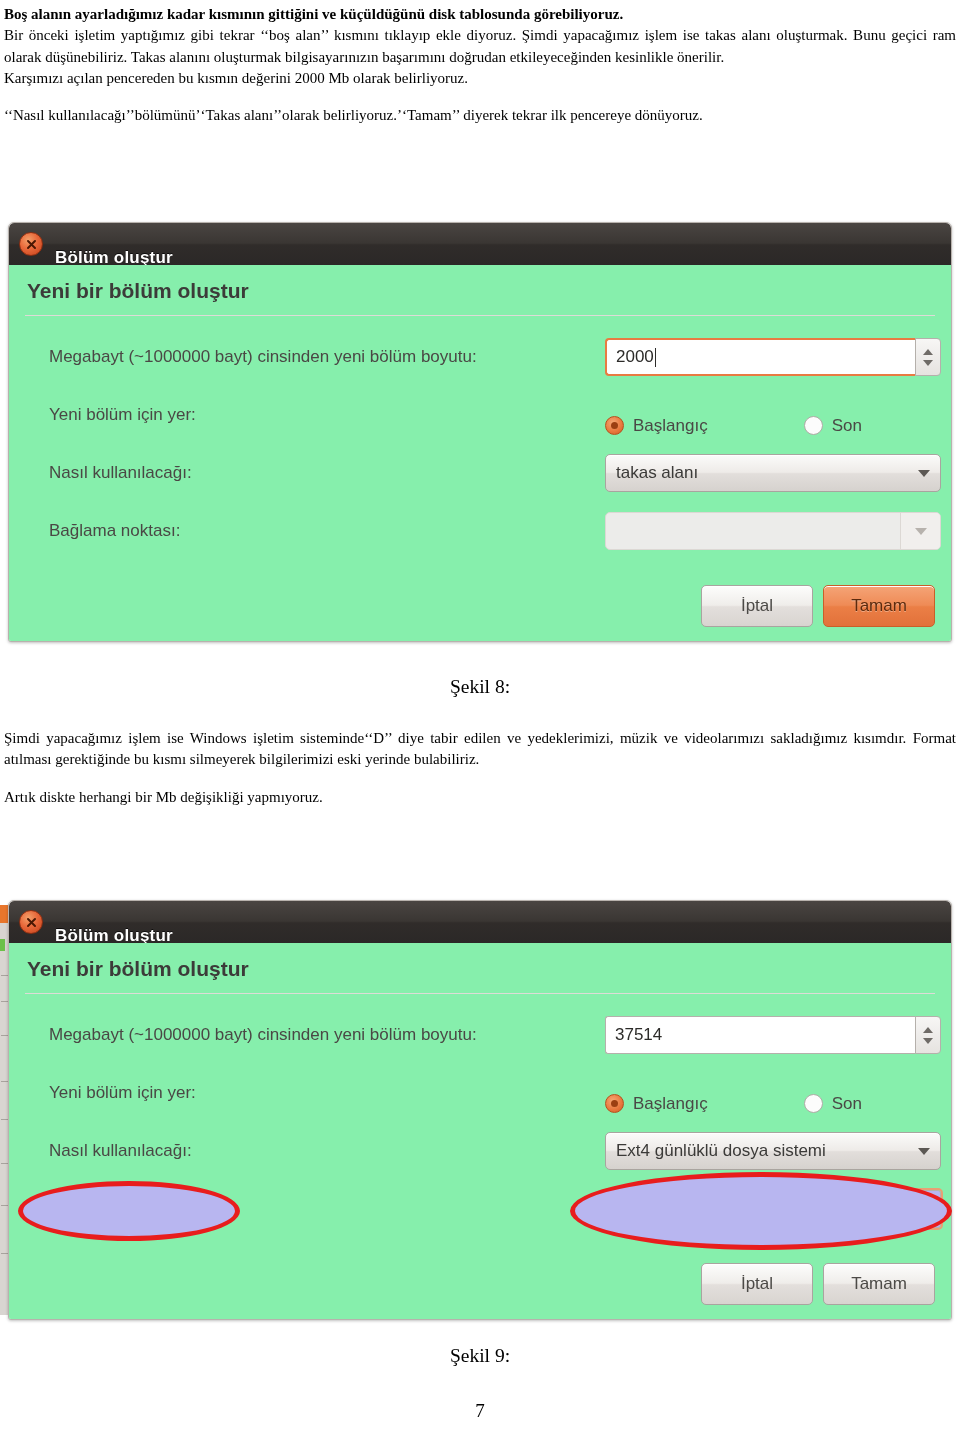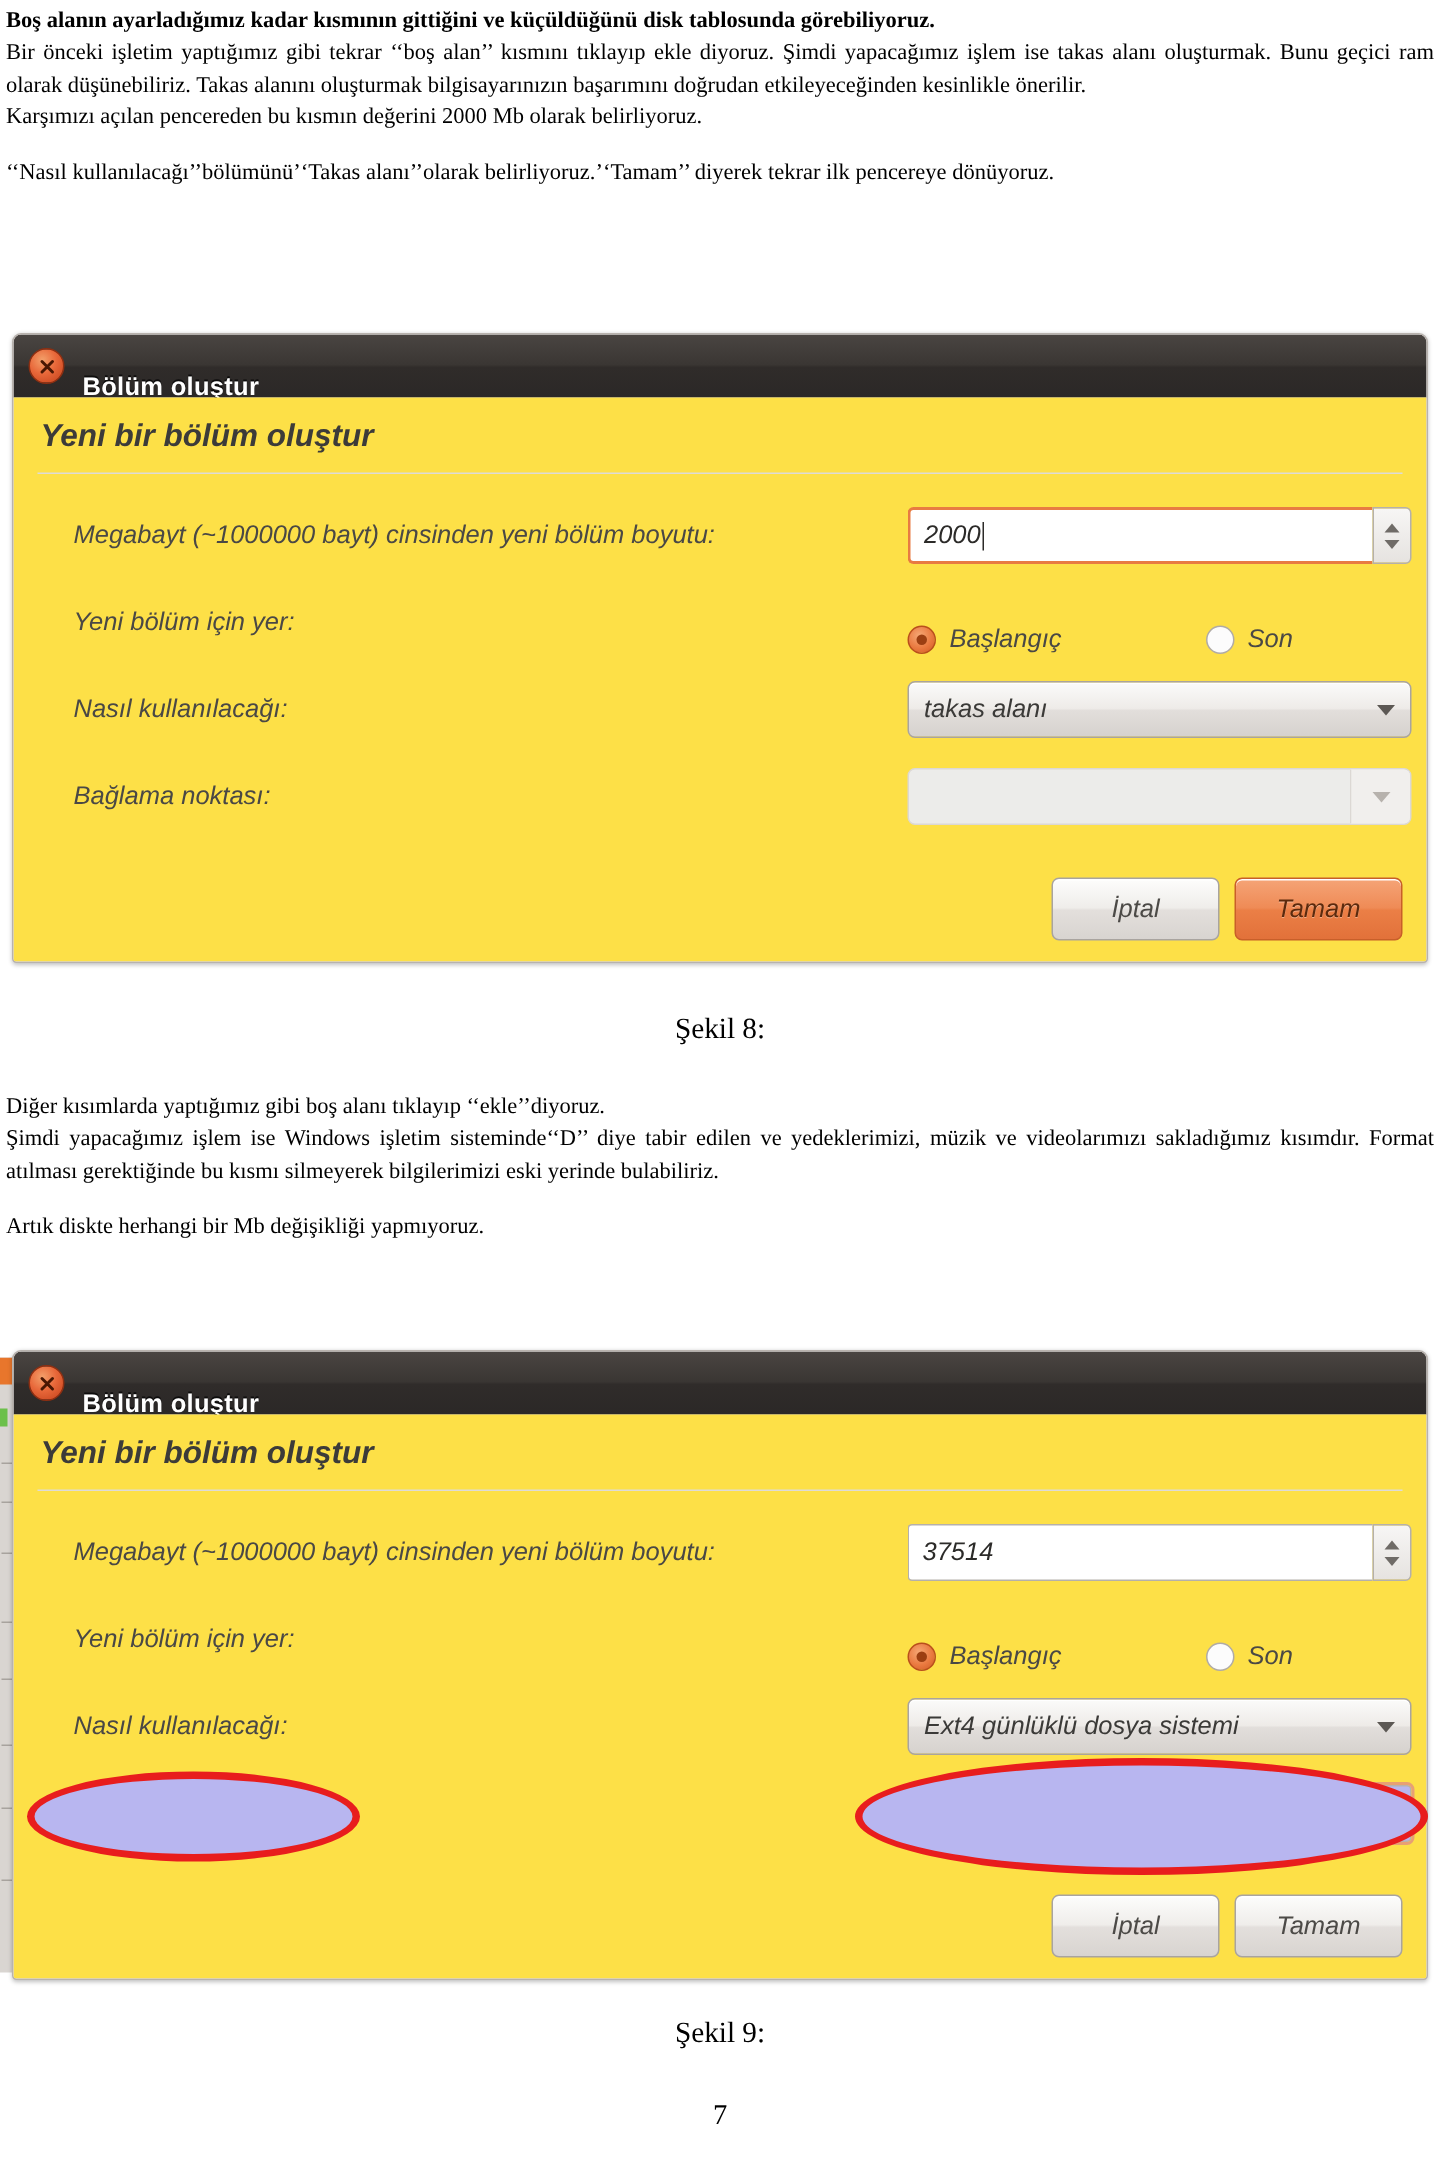--- a/index.html
+++ b/index.html
@@ -116,24 +116,23 @@
     font-weight:700;
     letter-spacing:.2px;
     text-shadow:0 -1px 0 rgba(0,0,0,.7);
     font-family:"Liberation Sans", sans-serif;
     margin-top:27px;
   }
 
   .dlg-body{
     position:relative;
     height:calc(100% - 42px);
-    background:#fde047;
+    background:#86efac;
     padding:0 16px;
     box-sizing:border-box;
-    font-style:italic;
   }
   .heading{
     font-size:21px;
     font-weight:700;
     color:#3c3b39;
     padding:14px 2px 12px 2px;
     border-bottom:1px solid #dedbd7;
     font-family:"Liberation Sans", sans-serif;
   }
 
@@ -194,21 +193,21 @@
     display:flex;flex-direction:column;
     align-items:center;justify-content:center;
     gap:5px;
     box-sizing:border-box;
   }
   .tri-up{width:0;height:0;border-left:5px solid transparent;border-right:5px solid transparent;border-bottom:6px solid #6f6b67;}
   .tri-dn{width:0;height:0;border-left:5px solid transparent;border-right:5px solid transparent;border-top:6px solid #6f6b67;}
 
   
   .radios{display:flex;align-items:center;gap:0;}
-  .radio{display:flex;align-items:flex-end;gap:9px;cursor:pointer;margin-top:22px;}
+  .radio{display:flex;align-items:flex-start;gap:9px;cursor:pointer;margin-top:22px;}
   .radio.second{margin-left:96px;}
   .rdot{
     width:19px;height:19px;border-radius:50%;
     background:#fcfcfc;
     border:1px solid #b0aba6;
     box-sizing:border-box;
     display:flex;align-items:center;justify-content:center;
     flex:0 0 auto;
   }
   .rdot.on{
@@ -418,21 +417,20 @@
       <div class="actions">
         <div class="btn">İptal</div>
         <div class="btn primary">Tamam</div>
       </div>
     </div>
   </div>
 
   <div class="figcap fig8">Şekil 8:</div>
 
   <div class="block-mid prose">
-    <p>Diğer kısımlarda yaptığımız gibi boş alanı tıklayıp ‘‘ekle’’diyoruz.</p>
     <p>Şimdi yapacağımız işlem ise Windows işletim sisteminde‘‘D’’ diye tabir edilen ve yedeklerimizi, müzik ve videolarımızı sakladığımız kısımdır. Format atılması gerektiğinde bu kısmı silmeyerek bilgilerimizi eski yerinde bulabiliriz.</p>
     <div class="gap"></div>
     <p>Artık diskte herhangi bir Mb değişikliği yapmıyoruz.</p>
   </div>
 
   <div class="behind-sliver">
     <div class="bs-orange"></div>
     <div class="bs-green"></div>
     <div class="bs-line" style="top:70px"></div>
     <div class="bs-line" style="top:96px"></div>

